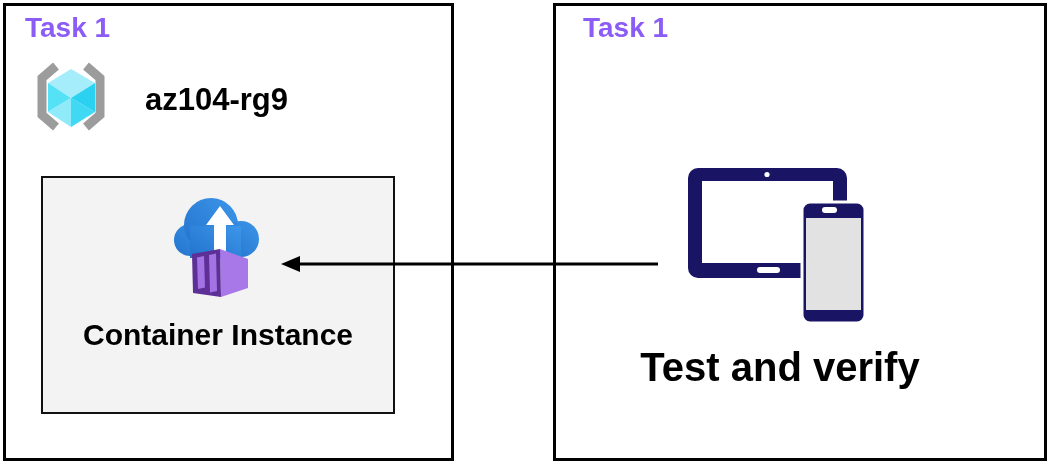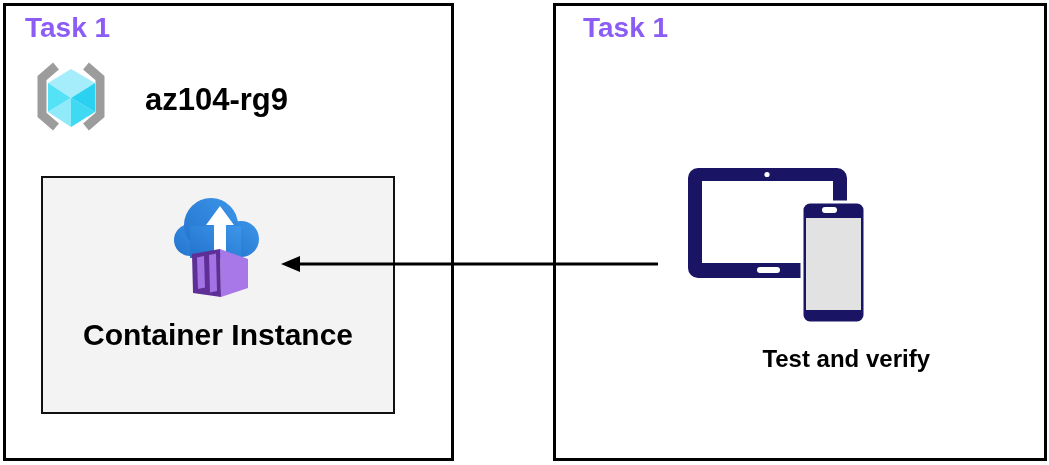--- a/index.html
+++ b/index.html
@@ -25,22 +25,22 @@
     position:absolute;left:41px;top:176px;width:354px;height:238px;
     background:#F3F3F3;border:2px solid #111;box-sizing:border-box;
   }
   #aci-icon{position:absolute;left:173px;top:196px;width:90px;height:102px;}
   #container-label{
     position:absolute;left:41px;top:318px;width:354px;text-align:center;
     font-weight:bold;font-size:30px;color:#000;
   }
   #devices-icon{position:absolute;left:685px;top:165px;width:185px;height:160px;}
   #device-label{
-    position:absolute;left:630px;top:345px;width:300px;text-align:right;
-    font-weight:bold;font-size:24px;color:#000;
+    position:absolute;left:630px;top:345px;width:300px;text-align:center;
+    font-weight:bold;font-size:40px;color:#000;
   }
   #arrow-svg{position:absolute;left:273px;top:252px;width:395px;height:24px;z-index:5;}
 </style>
 </head>
 <body>
 
 <div id="page">
 
   <div id="task1-box" class="task-box"></div>
   <div id="task1-title" class="task-title">Task 1</div>

